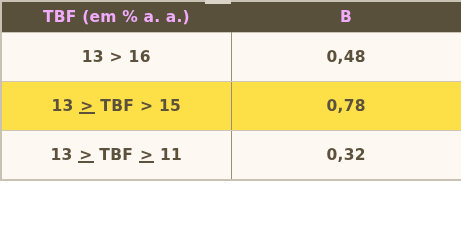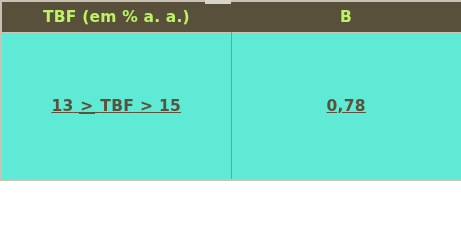--- a/index.html
+++ b/index.html
@@ -28,21 +28,21 @@
     border-collapse: collapse;
     table-layout: fixed;
     border: 2px solid #c9c2b4;
   }
 
   table.rate-table col.col-tbf { width: 230px; }
   table.rate-table col.col-b   { width: 231px; }
 
   thead th {
     background: #58503a;
-    color: #bef264;
+    color: #f0abfc;
     font-size: 15.5px;
     font-weight: bold;
     letter-spacing: 0.2px;
     text-align: center;
     height: 30px;
     padding: 0;
     border: none;
     vertical-align: middle;
   }
   thead th.th-tbf { border-right: 0; }
@@ -57,21 +57,21 @@
     color: #5c513c;
     letter-spacing: 0.3px;
     border-top: 1px solid #cdc5b6;
     border-bottom: 1px solid #cdc5b6;
   }
   tbody td.cell-cond {
     border-right: 1px solid #9b8f78;
   }
 
   tbody tr.row-odd  td { background: #fdf8f2; }
-  tbody tr.row-even td { background: #5eead4; text-decoration: underline; }
+  tbody tr.row-even td { background: #fde047; }
 
   
   .gte {
     position: relative;
     display: inline-block;
     padding: 0 1px;
   }
   .gte::after {
     content: "";
     position: absolute;
@@ -105,31 +105,47 @@
 
     <thead>
       <tr>
         <th class="th-tbf">TBF (em  % a. a.)</th>
         <th class="th-b">B</th>
       </tr>
     </thead>
 
     <tbody>
 
+      <tr class="row-odd">
+        <td class="cell-cond">
+          <span>13 &gt; 16</span>
+        </td>
+        <td class="cell-b">0,48</td>
+      </tr>
 
       <tr class="row-even">
         <td class="cell-cond">
           <span>13</span>
           <span class="gte">&gt;</span>
           <span>TBF</span>
           <span>&gt; 15</span>
         </td>
         <td class="cell-b">0,78</td>
       </tr>
 
 
 
+      <tr class="row-odd">
+        <td class="cell-cond">
+          <span>13</span>
+          <span class="gte">&gt;</span>
+          <span>TBF</span>
+          <span class="gte">&gt;</span>
+          <span>11</span>
+        </td>
+        <td class="cell-b">0,32</td>
+      </tr>
 
     </tbody>
   </table>
 
   <div class="top-notch"></div>
 </div>
 
 </body></html>

